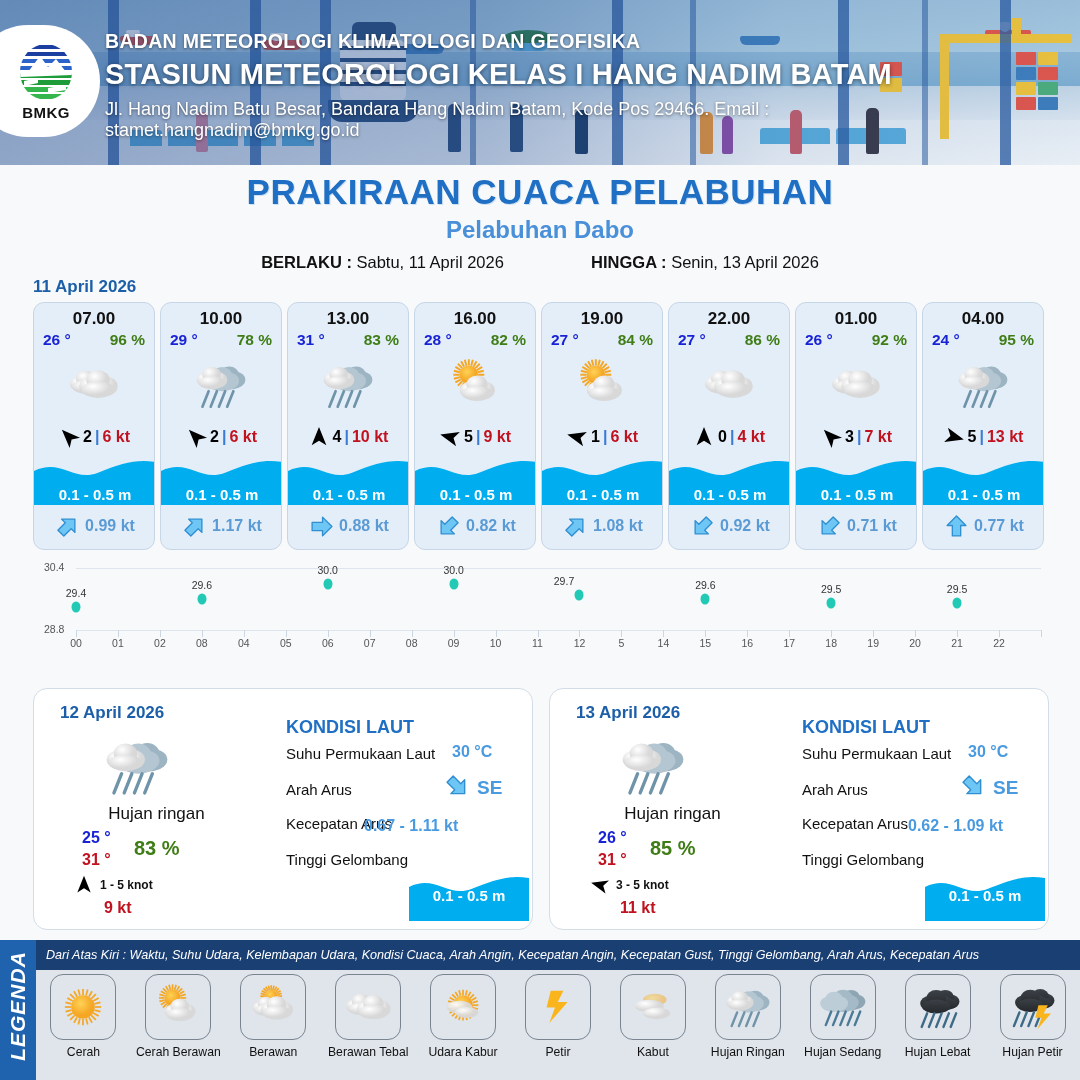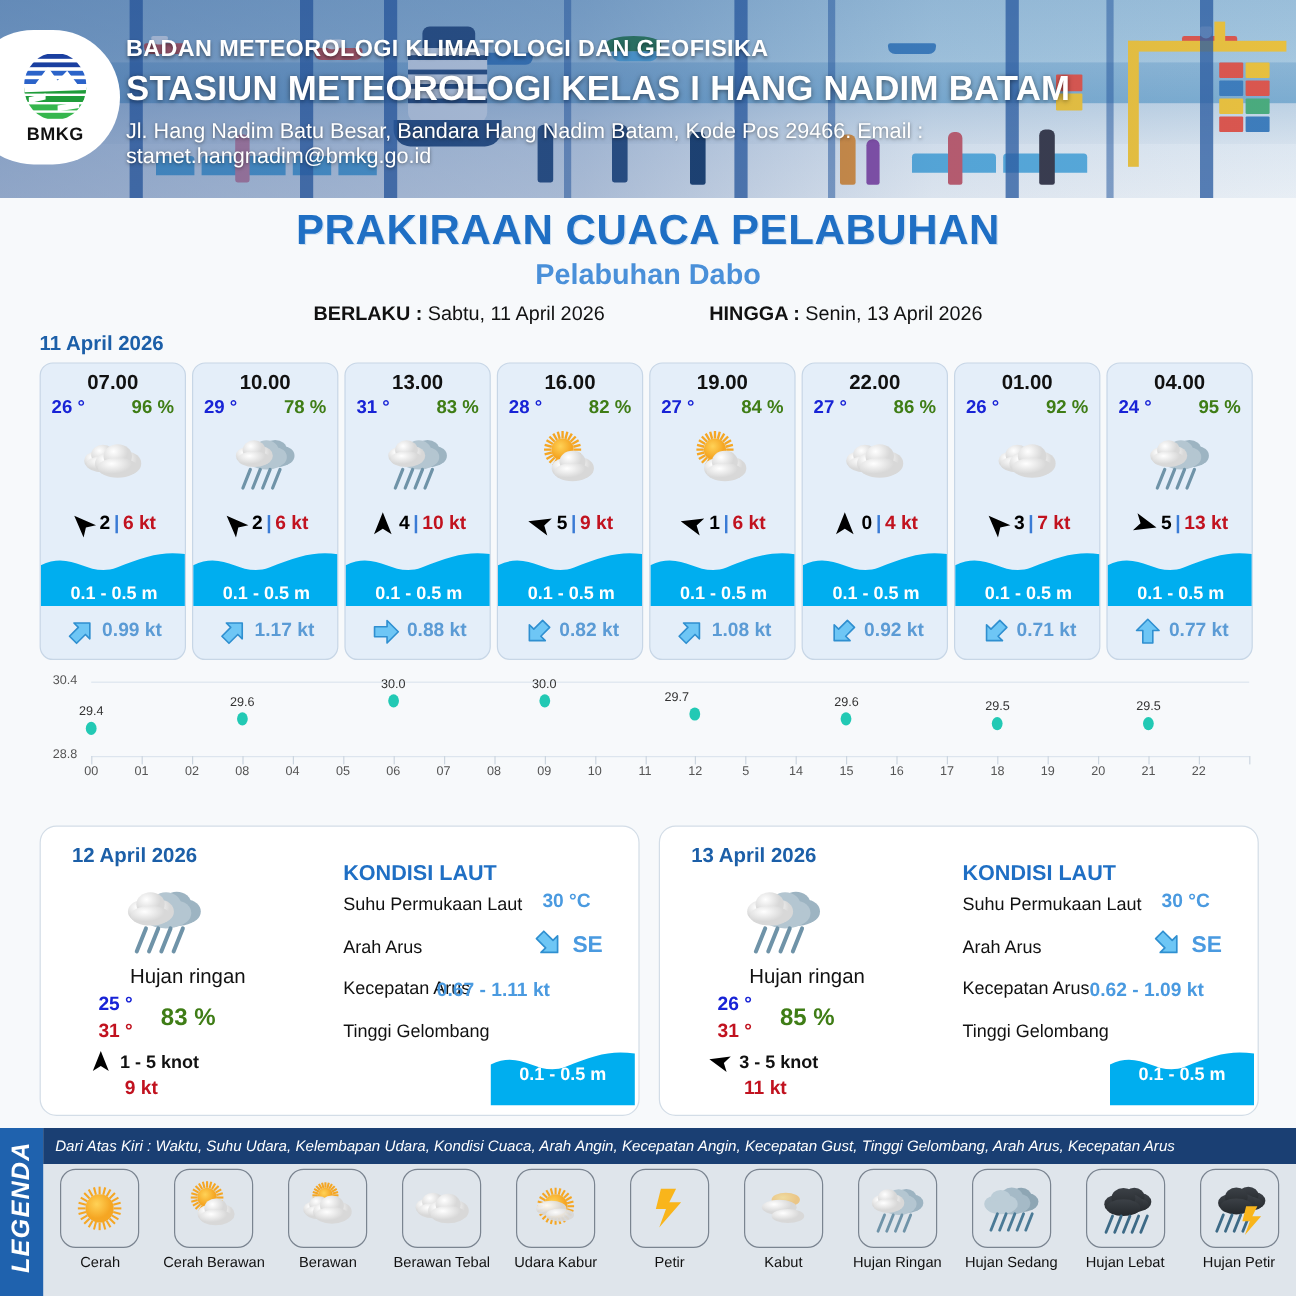--- a/index.html
+++ b/index.html
@@ -99,21 +99,21 @@
   .dpanel { width:500px; height:242px; background:#fff; border:1px solid #d3dde7;
     border-radius:14px; position:relative; }
   .d-date { position:absolute; left:26px; top:14px; font-size:17px; font-weight:bold; color:#1c5fa8; }
   .d-icon { position:absolute; left:62px; top:36px; }
   .d-cond { position:absolute; left:0; top:115px; width:245px; text-align:center;
     font-size:17px; color:#111; }
   .d-tmin { position:absolute; left:48px; top:140px; font-size:16px; font-weight:bold; color:#1823d6; }
   .d-tmax { position:absolute; left:48px; top:162px; font-size:16px; font-weight:bold; color:#c1121f; }
   .d-hum { position:absolute; left:100px; top:148px; font-size:20px; font-weight:bold; color:#3f7d16; }
   .d-wind { position:absolute; left:40px; top:186px; display:flex; align-items:center; gap:6px;
-    font-size:15px; font-weight:bold; color:#111; }
+    font-size:12px; font-weight:bold; color:#111; }
   .d-gust { position:absolute; left:70px; top:210px; font-size:16px; font-weight:bold; color:#c1121f; }
   .d-sec-title { position:absolute; left:252px; top:28px; font-size:18px; font-weight:bold; color:#1f6fc4; }
   .d-row-lbl { position:absolute; left:252px; font-size:15px; color:#111; }
   .d-val { position:absolute; font-size:16px; font-weight:bold; color:#4a9ae0; }
   .d-wave { position:absolute; left:375px; top:178px; width:120px; height:54px; }
   .d-wave-txt { position:absolute; left:375px; top:198px; width:120px; text-align:center;
     font-size:15px; font-weight:bold; color:#fff; z-index:3; }
 
   
   .legend { position:absolute; left:0; top:940px; width:1080px; height:140px;

